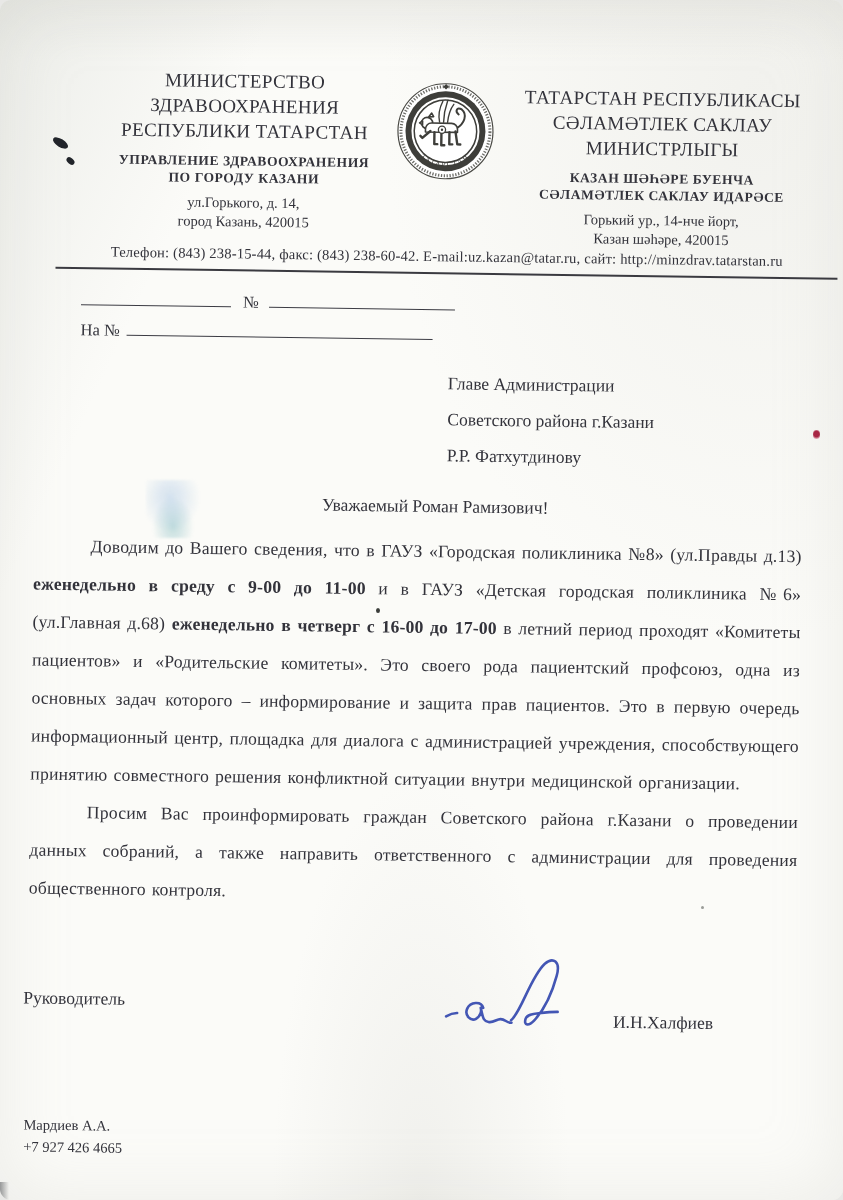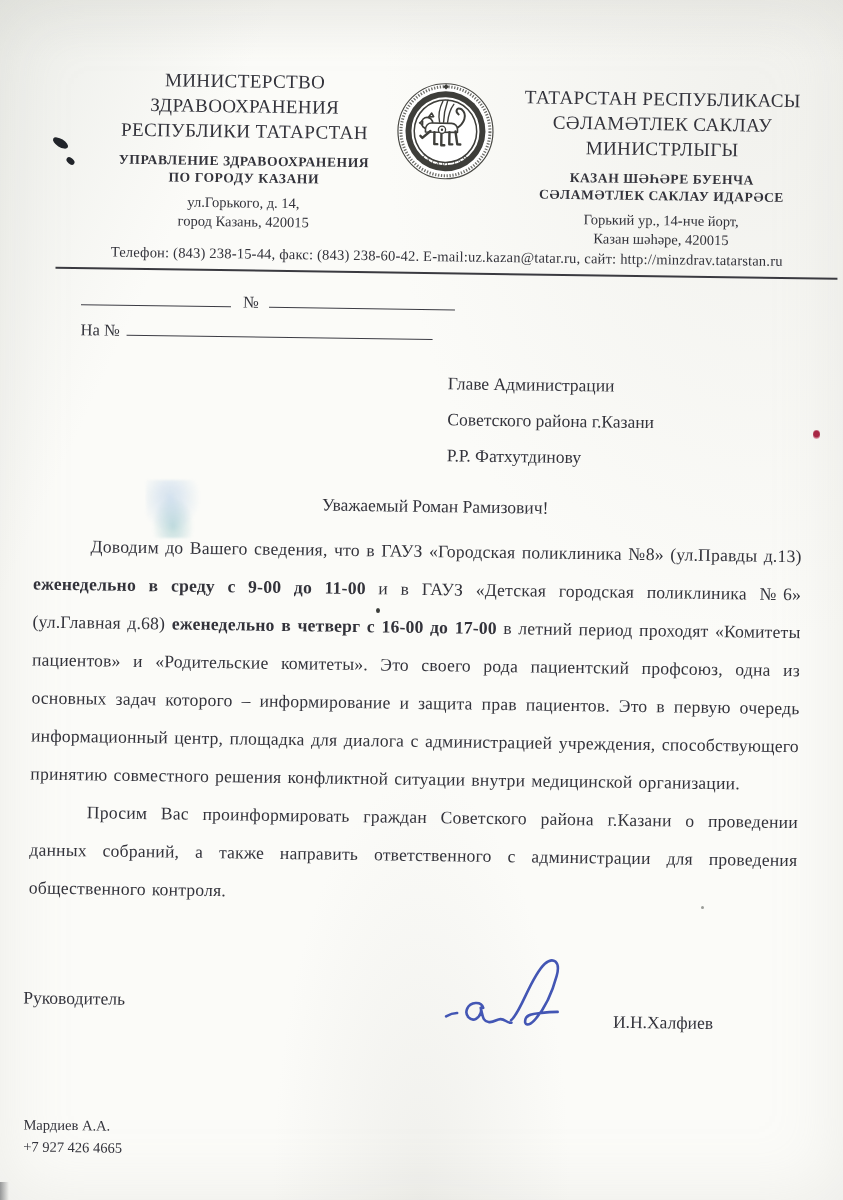--- a/index.html
+++ b/index.html
@@ -7,20 +7,21 @@
     position:relative;width:843px;height:1200px;overflow:hidden;
     font-family:"Liberation Serif","DejaVu Serif",serif;
     color:#33333b;
     background:
       linear-gradient(115deg, rgba(222,224,219,0.55), rgba(255,255,255,0) 20%),
       linear-gradient(180deg, rgba(225,225,220,0.35), rgba(255,255,255,0) 5%),
       radial-gradient(ellipse at 90% 8%, rgba(232,232,227,0.5), rgba(255,255,255,0) 35%),
       radial-gradient(ellipse at 50% 100%, rgba(224,224,219,0.4), rgba(255,255,255,0) 25%),
       #fbfbf8;
     box-shadow:inset 0 0 70px rgba(185,185,178,0.22);
+    border-radius:11px;
   }
   .doc{position:absolute;left:0;top:0;width:843px;height:1200px;
        transform:rotate(0.8deg);transform-origin:70px 90px;}
   
   .lh-left{position:absolute;left:92px;top:66px;width:306px;text-align:center;}
   .lh-right{position:absolute;left:496px;top:78px;width:334px;text-align:center;}
   .lh-title{font-size:19px;line-height:25px;letter-spacing:0.4px;}
   .lh-dept{margin-top:9px;font-size:13.5px;line-height:17px;font-weight:bold;letter-spacing:0.6px;}
   .lh-addr{margin-top:7px;font-size:14.5px;line-height:19px;}
   .emblem{position:absolute;left:396px;top:76px;width:100px;height:100px;}

